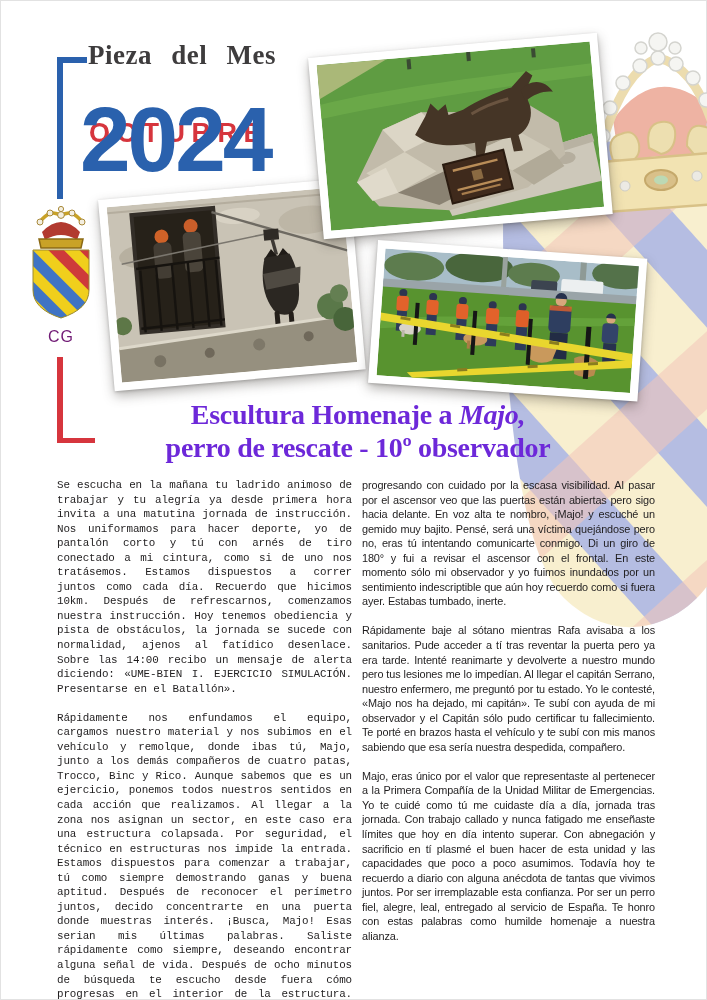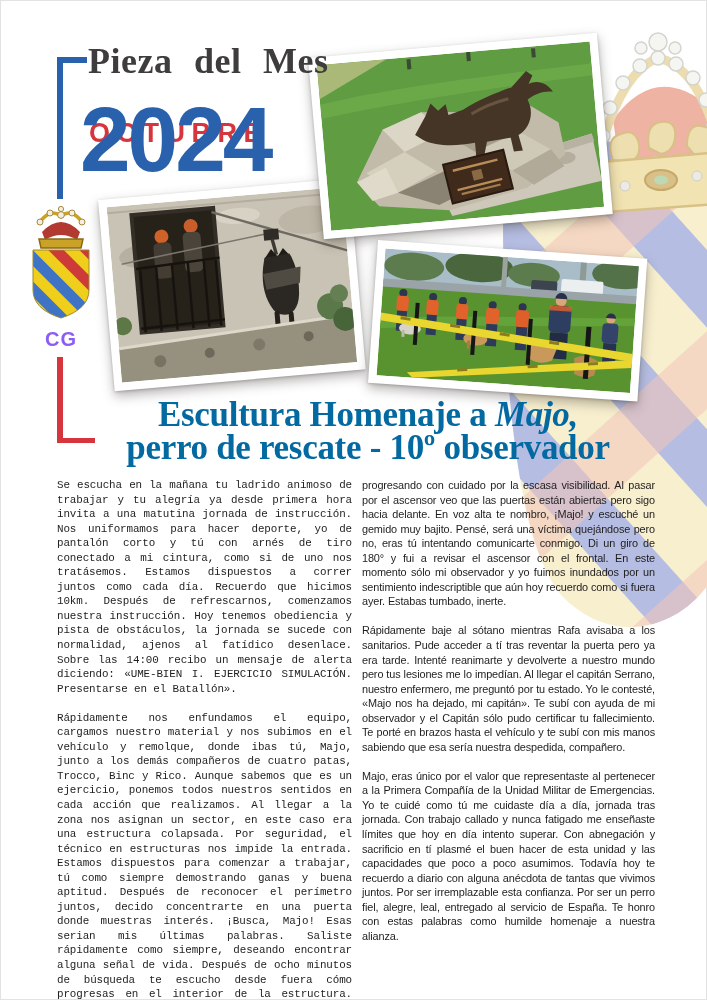--- a/index.html
+++ b/index.html
@@ -7,46 +7,46 @@
     position:relative;width:707px;height:1000px;background:#ffffff;
     overflow:hidden;margin:0 auto;box-shadow:inset 0 0 0 1px #e2e2e2;
     font-family:"Liberation Sans", sans-serif;
   }
   
   .bg-emblem{position:absolute;z-index:0;}
   
   .bracket{position:absolute;z-index:4;}
   .kicker{
     position:absolute;left:88px;top:40px;z-index:4;
-    font-family:"Liberation Serif", serif;font-weight:700;font-size:36px;
+    font-family:"Liberation Serif", serif;font-weight:700;font-size:27px;
     color:#3e3c3d;word-spacing:12px;letter-spacing:.5px;white-space:nowrap;
   }
   .month{
     position:absolute;left:89px;top:74px;z-index:4;
     font-weight:700;font-size:27px;color:#d6353d;letter-spacing:6.5px;white-space:nowrap;margin-top:44px;
   }
   .year{
     position:absolute;left:80px;top:94px;z-index:4;
     font-weight:700;font-size:91px;line-height:1;color:#2a61ad;letter-spacing:-3px;white-space:nowrap;
   }
   
   .logo{position:absolute;left:26px;top:206px;width:70px;z-index:4;text-align:center;}
-  .logo-caption{font-weight:700;font-size:20px;letter-spacing:1px;color:#8b5cf6;margin-top:2px;}
+  .logo-caption{font-weight:400;font-size:16px;letter-spacing:1px;color:#701a75;margin-top:2px;}
   
   .photo{position:absolute;background:#fff;padding:8px;
     box-shadow:0 5px 12px rgba(60,55,50,.38),0 1px 3px rgba(0,0,0,.22);}
   .photo svg{display:block;}
   #photo-zipline{left:98px;top:200px;z-index:2;transform:rotate(-5deg);transform-origin:top left;}
   #photo-statue{left:308px;top:58px;z-index:3;transform:rotate(-5deg);transform-origin:top left;}
   #photo-team{left:378px;top:240px;z-index:3;transform:rotate(4deg);transform-origin:top left;}
   
   .title{
-    position:absolute;left:62px;top:398px;width:612px;z-index:5;text-align:center;
-    font-family:"Liberation Serif", serif;font-weight:700;font-size:35px;line-height:33px;
-    color:#0369a1;letter-spacing:-.3px;
+    position:absolute;left:52px;top:398px;width:612px;z-index:5;text-align:center;
+    font-family:"Liberation Serif", serif;font-weight:700;font-size:28px;line-height:33px;
+    color:#6d28d9;letter-spacing:-.3px;
   }
   .title em{font-style:italic;}
   
   .col{position:absolute;top:478px;z-index:5;}
   #col-left{left:57px;width:295px;font-family:Liberation Mono, monospace;}
   #col-right{left:362px;width:293px;}
   .body-p{
     margin:0 0 14.5px 0;font-size:10.9px;line-height:14.55px;letter-spacing:-.12px;
     color:#1f1d1e;text-align:justify;
   }

